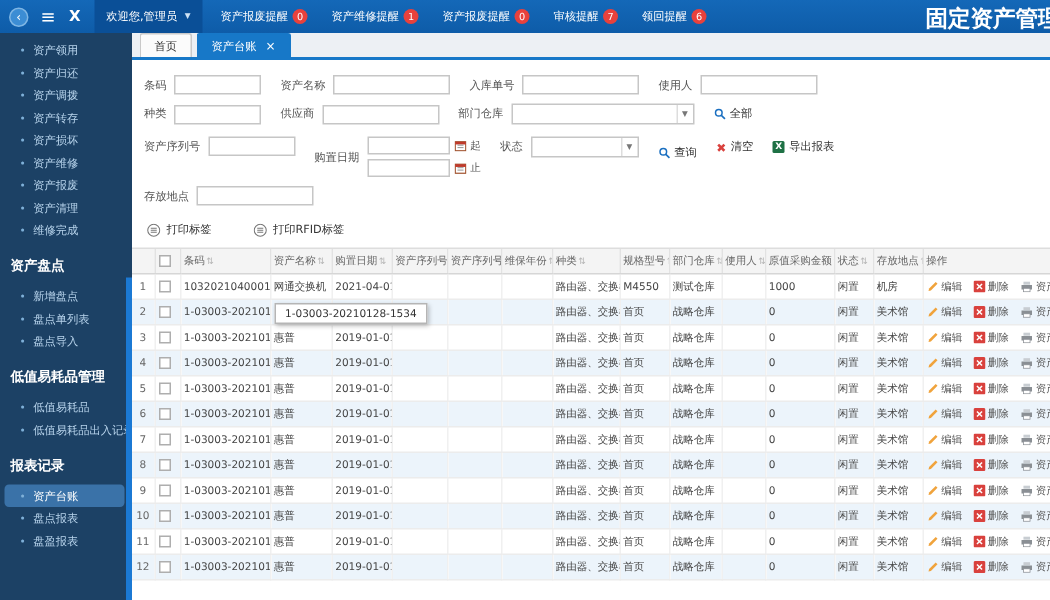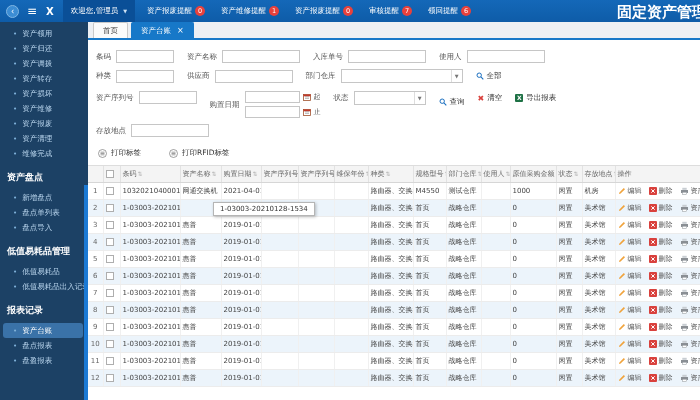--- a/index.html
+++ b/index.html
@@ -79,21 +79,21 @@
     border-bottom:1px solid #ececec; padding:0 2px; overflow:hidden; white-space:nowrap; background:#fff; }
   tr.even td { background:#ecf4fb; }
   td.cno { text-align:center; color:#666; }
   .sort { color:#b5b5b5; font-size:6px; margin-left:1px; }
   .cbx { width:8px; height:8px; border:1px solid #aeaeae; background:#fff; display:inline-block;
     vertical-align:middle; cursor:pointer; }
   .opscell { display:flex; gap:7px; align-items:center; height:16px; }
   .op { display:flex; gap:2px; align-items:center; color:#555; cursor:pointer; }
   .ic { display:inline-flex; align-items:center; }
   .tooltip { position:absolute; left:95px; top:36px; background:#fff; border:1px solid #b5b5b5;
-    box-shadow:1px 1px 3px rgba(0,0,0,.25); font-size:7px; padding:2px 6px; color:#333; z-index:5; white-space:nowrap;margin-left:30px; }
+    box-shadow:1px 1px 3px rgba(0,0,0,.25); font-size:7px; padding:2px 6px; color:#333; z-index:5; white-space:nowrap; }
 </style>
 </head>
 <body>
 
 <div class="header">
   <div class="hd-circle">‹</div>
   <div class="hd-burger">≡</div>
   <div class="hd-x">X</div>
   <div class="user-menu">
     <span>欢迎您,管理员</span>

